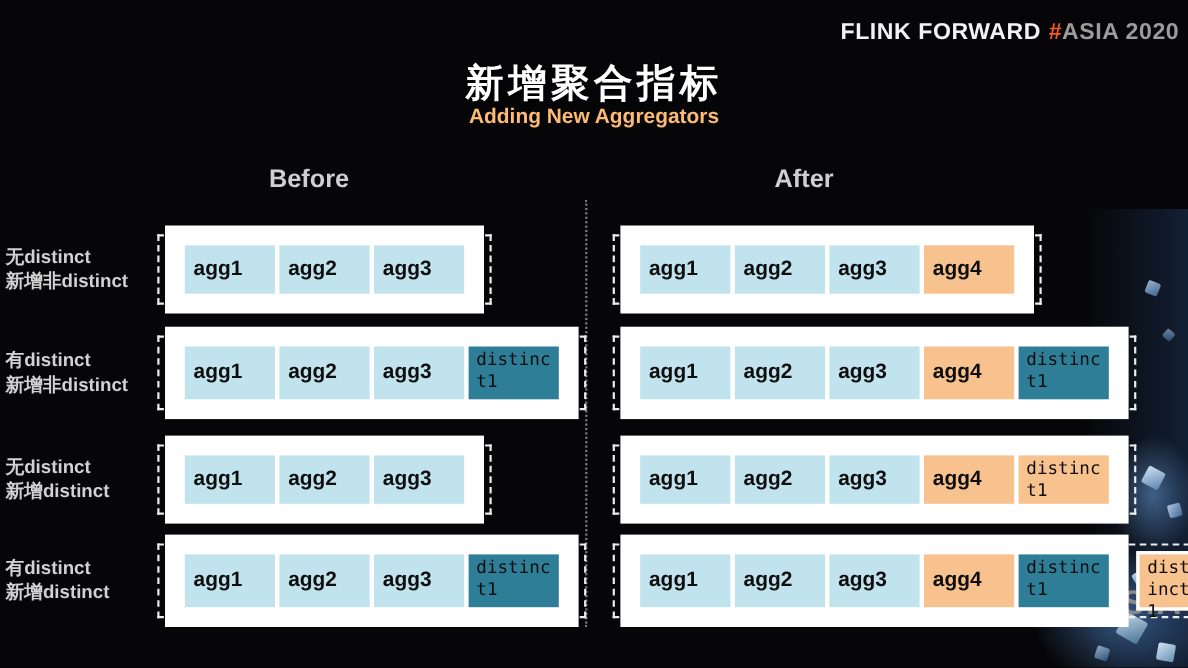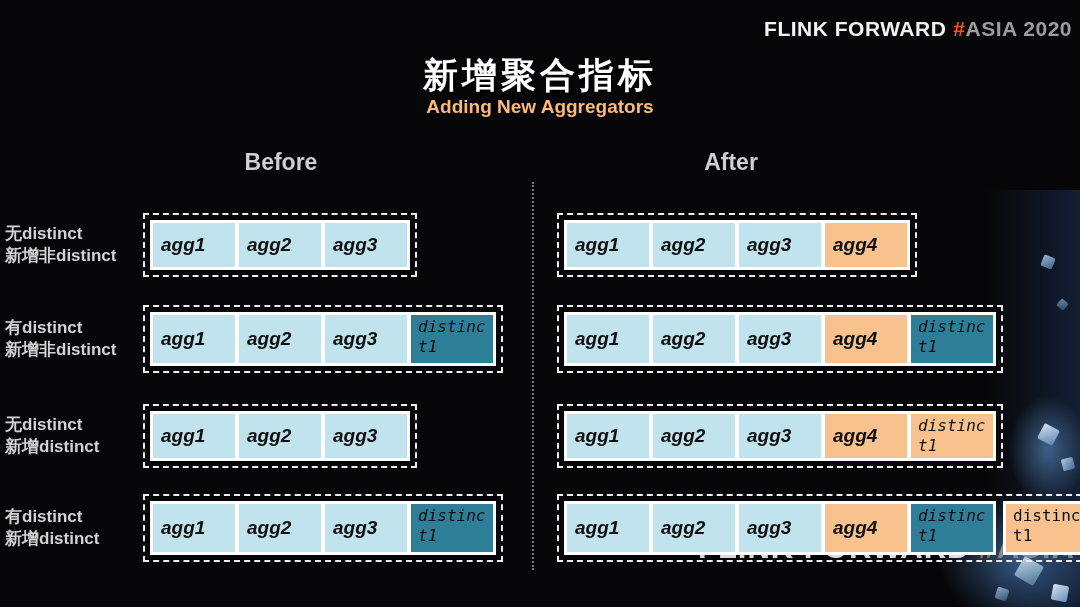--- a/index.html
+++ b/index.html
@@ -61,21 +61,21 @@
   .watermark .hash{color:#f15a24;padding-left:8px;}
   .watermark .region{color:#8f8f8f;}
 
   
   .row-label{position:absolute;left:5px;width:134px;z-index:2;
     display:flex;flex-direction:column;justify-content:center;
     color:#d2d2d2;font-size:17px;font-weight:bold;line-height:22px;}
   .box{position:absolute;z-index:2;box-sizing:border-box;
     border:2px dashed #ededed;padding:5px;
     display:flex;align-items:center;}
-  .strip{display:flex;background:#fff;padding:3px;gap:4px;font-style:italic;}
+  .strip{display:flex;background:#fff;padding:18px;gap:4px;}
   .cell{box-sizing:border-box;width:82px;height:44px;
     display:flex;align-items:center;padding-left:8px;
     color:#0e0e0e;font-weight:bold;font-size:19px;}
   .box.tall .cell{height:48px;}
   .cell.distinct{font-family:"DejaVu Sans Mono",monospace;font-weight:normal;
     font-size:16px;line-height:20px;word-break:break-all;
     padding:2px 4px 2px 7px;display:block;
     display:flex;align-items:flex-start;}
   .cell.distinct span{word-break:break-all;}
   .cell.detached{border:3px solid #fff;width:88px;height:54px;margin-left:7px;}

